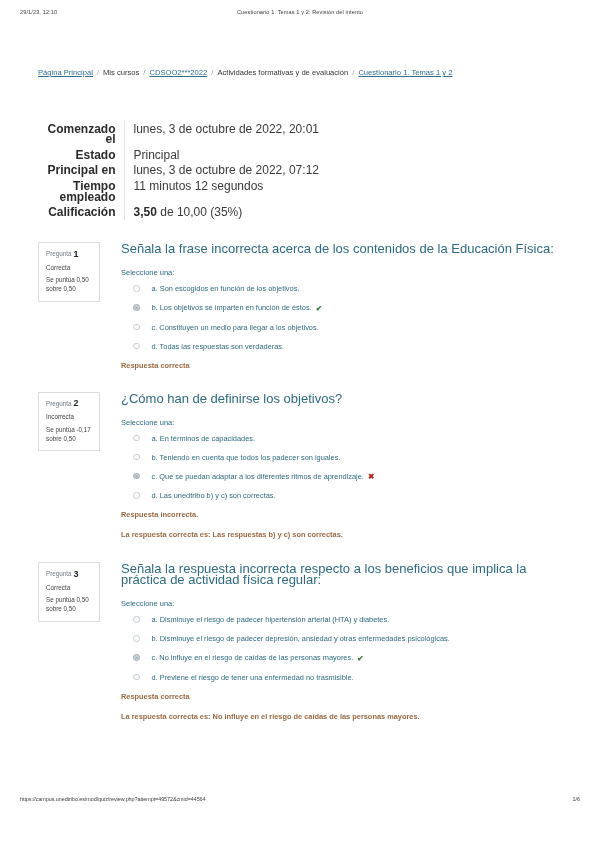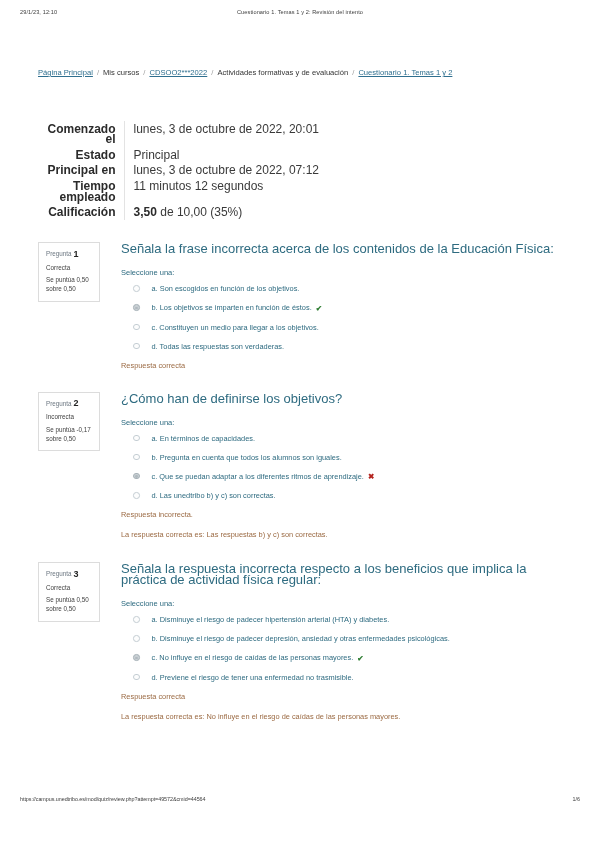--- a/index.html
+++ b/index.html
@@ -180,21 +180,21 @@
   .answer .a-text { flex: 1 1 auto; }
   .mark {
     margin-left: 4px;
     font-size: 7.6px;
     font-weight: bold;
     vertical-align: -0.5px;
   }
   .mark.ok { color: #2e7d32; }
   .mark.bad { color: #b4241f; }
 
-  .feedback { margin-top: 6px; }
+  .feedback { margin-top: 6px; font-weight: bold; }
   .fb-title {
     font-size: 7.4px;
     color: #9b6a43;
     margin-bottom: 11px;
   }
   .fb-text {
     font-size: 7.4px;
     color: #9b6a43;
     line-height: 10px;
   }
@@ -280,21 +280,21 @@
           <div class="q-body">
             <div class="q-text">¿Cómo han de definirse los objetivos?</div>
             <div class="q-prompt">Seleccione una:</div>
             <ul class="answers">
               <li class="answer">
                 <span class="radio"></span>
                 <span class="a-text">a. En términos de capacidades.</span>
               </li>
               <li class="answer">
                 <span class="radio"></span>
-                <span class="a-text">b. Pregunta en cuenta que todos los alumnos son iguales.</span>
+                <span class="a-text">b. Teniendo en cuenta que todos los padecer son iguales.</span>
               </li>
               <li class="answer">
                 <span class="radio checked"></span>
                 <span class="a-text">c. Que se puedan adaptar a los diferentes ritmos de aprendizaje.<span class="mark bad">✖</span></span>
               </li>
               <li class="answer">
                 <span class="radio"></span>
                 <span class="a-text">d. Las unedtribo b) y c) son correctas.</span>
               </li>
             </ul>

